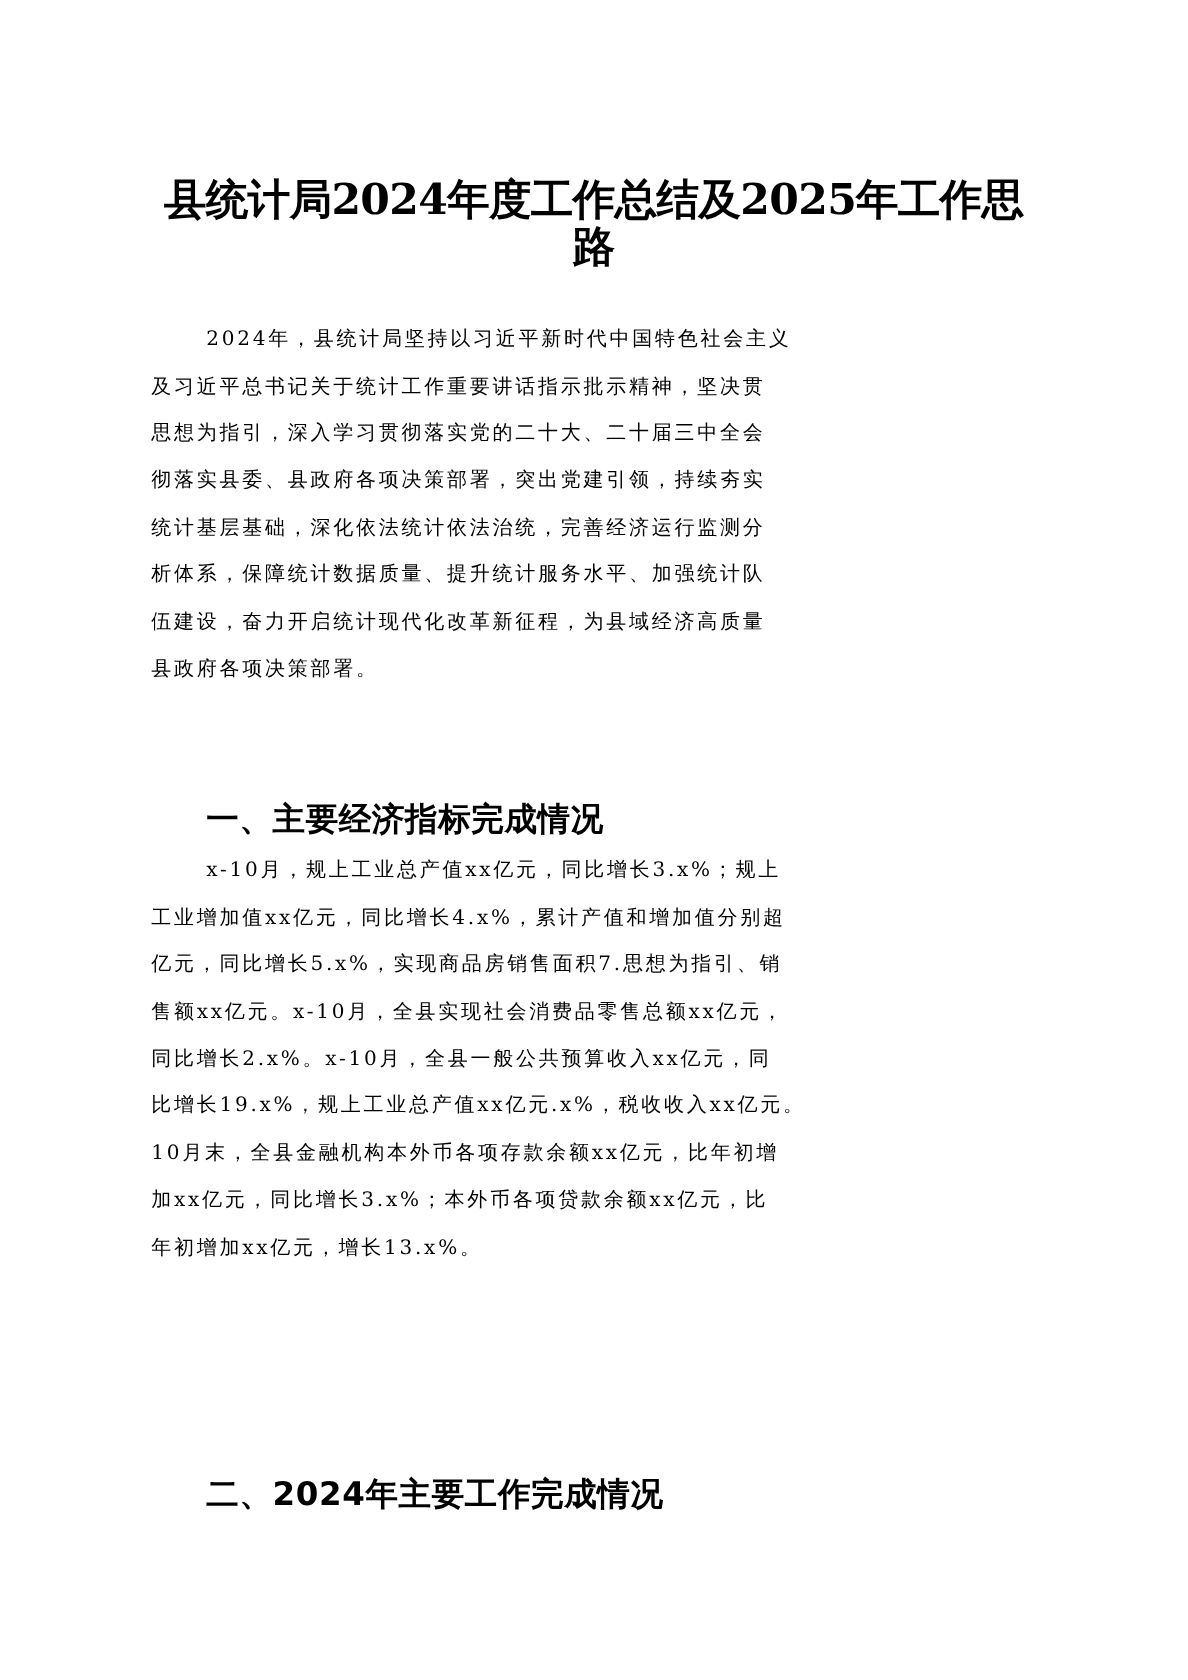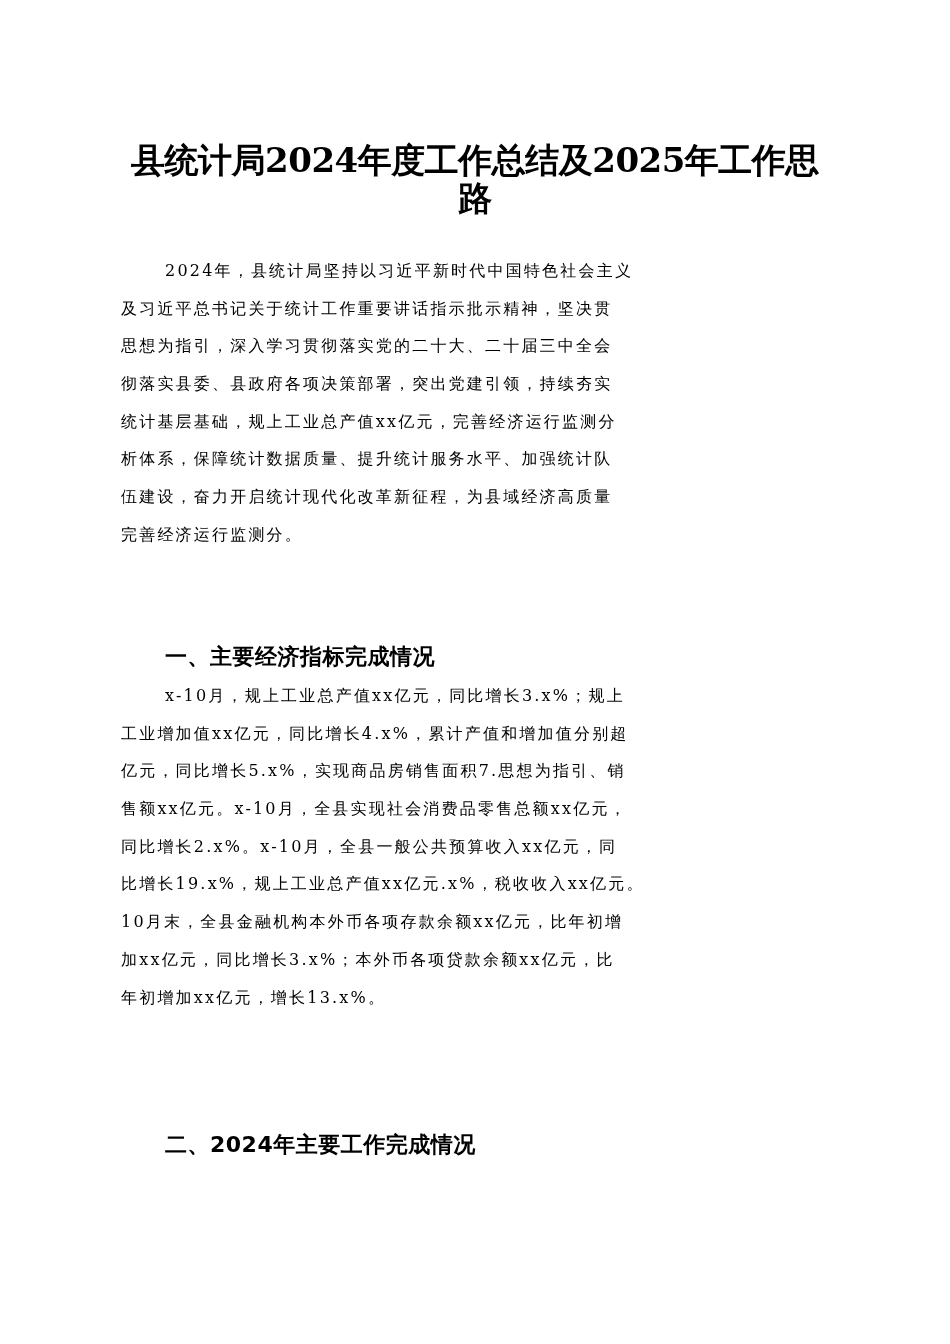--- a/index.html
+++ b/index.html
@@ -54,47 +54,47 @@
       white-space: nowrap;
       overflow: visible;
       height: 37.7px;
     }
     .indent { padding-left: 44px; }
     .heading {
       position: absolute;
       left: 165px;
       font-family: "DejaVu Sans", "Liberation Sans", sans-serif;
       font-weight: bold;
-      font-size: 22px;
+      font-size: 26px;
       line-height: 37px;
       letter-spacing: 0.5px;
       white-space: nowrap;
     }
     .heading1 { top: 638px; }
-    .heading2 { top: 1126px; }
+    .heading2 { top: 1178px; }
   </style>
 </head>
 <body>
 
 <div class="page">
 
   <h1 class="title" style="margin:0;">
     <span class="line">县统计局2024年度工作总结及2025年工作思</span>
     <span class="line">路</span>
   </h1>
 
   <div class="body-text para1">
     <span class="line indent">2024年，县统计局坚持以习近平新时代中国特色社会主义</span>
     <span class="line">及习近平总书记关于统计工作重要讲话指示批示精神，坚决贯</span>
     <span class="line">思想为指引，深入学习贯彻落实党的二十大、二十届三中全会</span>
     <span class="line">彻落实县委、县政府各项决策部署，突出党建引领，持续夯实</span>
-    <span class="line">统计基层基础，规上工业总产值xx亿元，完善经济运行监测分</span>
+    <span class="line">统计基层基础，深化依法统计依法治统，完善经济运行监测分</span>
     <span class="line">析体系，保障统计数据质量、提升统计服务水平、加强统计队</span>
     <span class="line">伍建设，奋力开启统计现代化改革新征程，为县域经济高质量</span>
-    <span class="line">完善经济运行监测分。</span>
+    <span class="line">县政府各项决策部署。</span>
   </div>
 
   <h2 class="heading heading1" style="margin:0;">一、主要经济指标完成情况</h2>
 
   <div class="body-text para2">
     <span class="line indent">x-10月，规上工业总产值xx亿元，同比增长3.x%；规上</span>
     <span class="line">工业增加值xx亿元，同比增长4.x%，累计产值和增加值分别超</span>
     <span class="line">亿元，同比增长5.x%，实现商品房销售面积7.思想为指引、销</span>
     <span class="line">售额xx亿元。x-10月，全县实现社会消费品零售总额xx亿元，</span>
     <span class="line">同比增长2.x%。x-10月，全县一般公共预算收入xx亿元，同</span>

